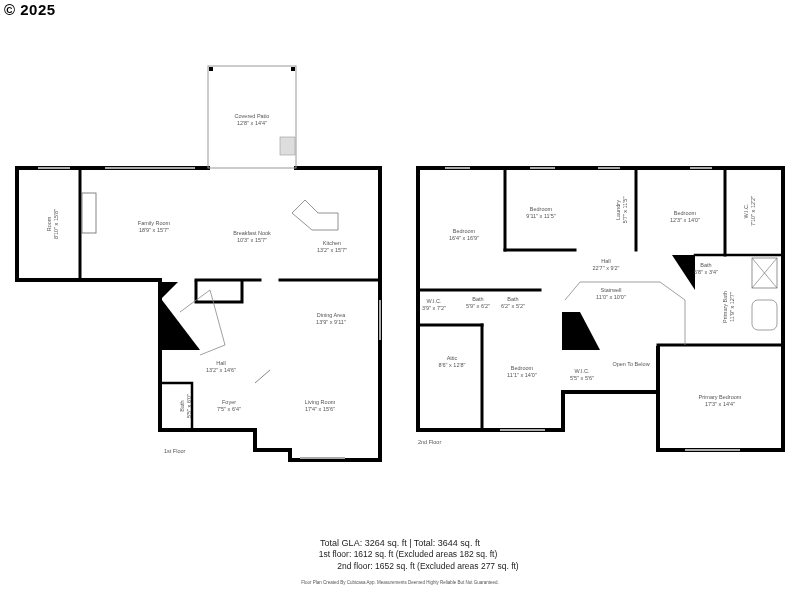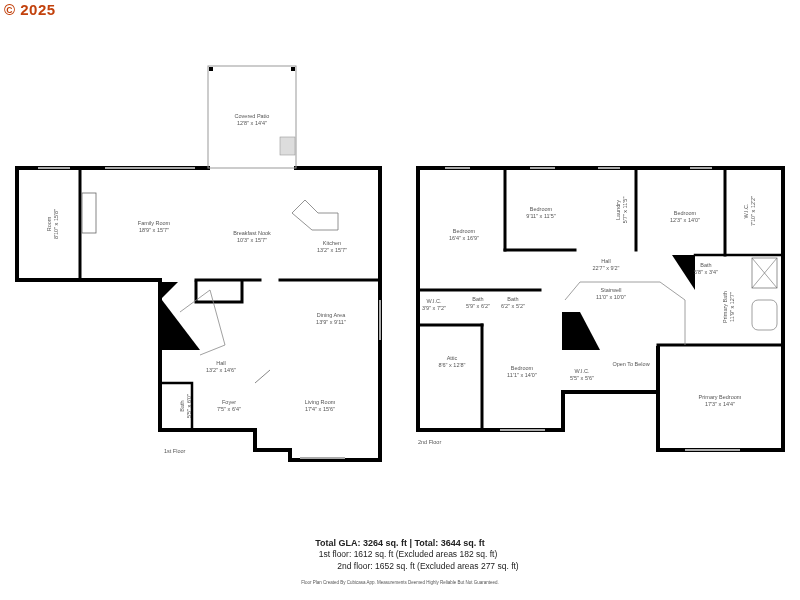--- a/index.html
+++ b/index.html
@@ -1,23 +1,23 @@
 <!DOCTYPE html>
 <html><head>
 <meta charset="utf-8">
 <style>
   html, body { margin:0; padding:0; background:#ffffff; }
   body { width:800px; height:600px; position:relative; overflow:hidden; font-family:"Liberation Sans", sans-serif; color:#444; }
-  .copyright { position:absolute; left:4px; top:1px; font-size:15px; color:#c2410c; font-weight:bold; letter-spacing:0.5px; }
+  .copyright { position:absolute; left:4px; top:1px; font-size:15px; color:#000000; font-weight:bold; letter-spacing:0.5px; }
   svg.plan { position:absolute; left:0; top:0; }
   .lbl { position:absolute; font-size:5.5px; line-height:6.5px; text-align:center; color:#555; white-space:nowrap; transform:translate(-50%,-50%); }
   .lbl.rot { transform:translate(-50%,-50%) rotate(-90deg); }
   .floor-label { position:absolute; font-size:5.5px; color:#555; }
   .summary { position:absolute; left:0; width:800px; text-align:center; color:#222; }
-  .s1 { top:538px; font-size:9px; font-weight:bold; }
+  .s1 { top:538px; font-size:9px; font-weight:normal; }
   .s2 { top:549px; font-size:8.5px;padding-left:8px; }
   .s3 { top:561px; font-size:8.5px;margin-left:28px; }
   .s4 { top:580px; font-size:4.5px; color:#555; }
 </style>
 </head>
 <body>
 
 <div class="copyright">© 2025</div>
 
 <svg class="plan" width="800" height="600" viewBox="0 0 800 600">

